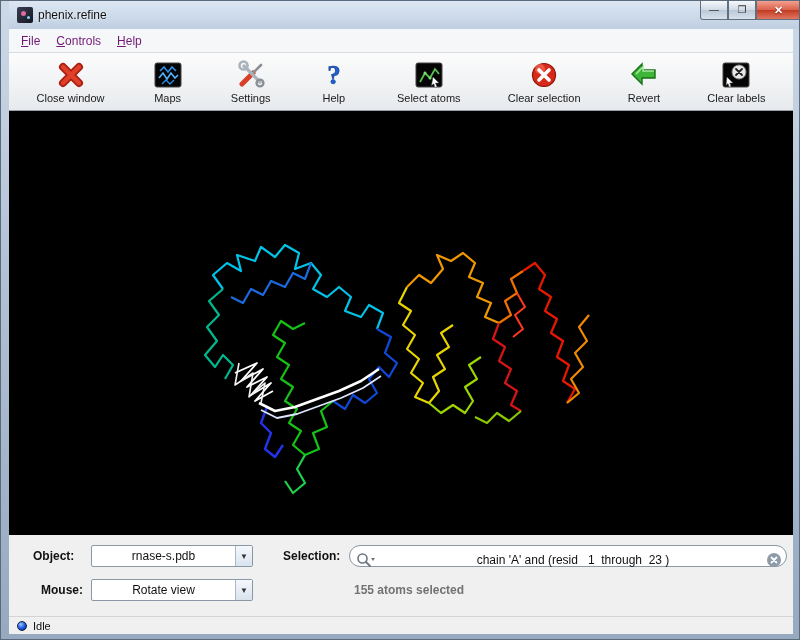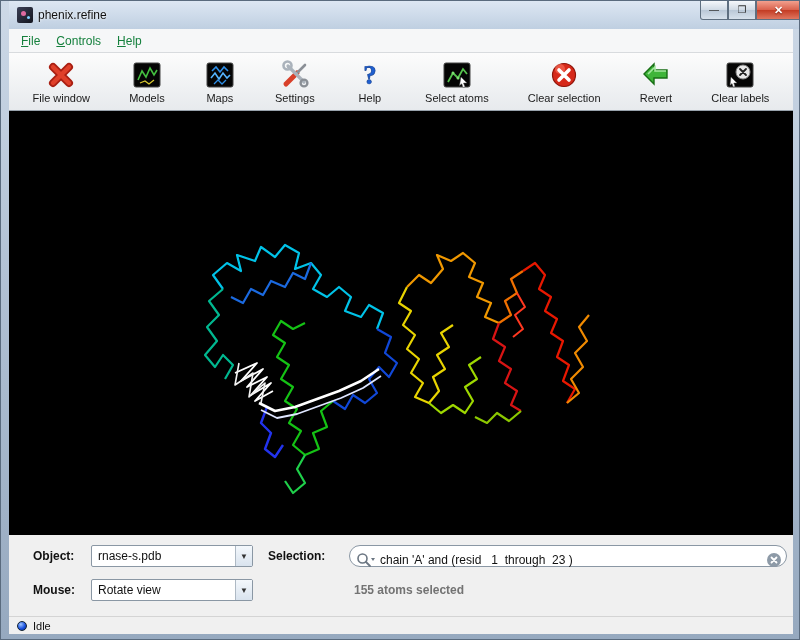--- a/index.html
+++ b/index.html
@@ -24,36 +24,36 @@
     display:flex; align-items:center; justify-content:center;
     font-size:10px; color:#333; }
   .win-btn.min { border-radius:0 0 0 3px; }
   .win-btn.close { width:45px; border-radius:0 0 3px 0;
     background:linear-gradient(180deg,#f2a08e,#d9604b 50%,#c23a22 50%,#e0765f);
     color:#fff; font-weight:bold; font-size:11px; text-shadow:0 1px 1px #7a1a08; }
   .win-btn .glyph { line-height:1; }
   
   .menubar { position:absolute; left:8px; top:28px; width:784px; height:24px;
     background:#f6f7f8; border-bottom:1px solid #d8dbde; display:flex; align-items:center; padding-left:4px; }
-  .menu-item { display:inline-block; padding:4px 8px; font-size:12px; color:#15803d; cursor:default;text-align:center; }
+  .menu-item { display:inline-block; padding:4px 8px; font-size:12px; color:#701a75; cursor:default;text-align:center; }
   .menu-item::first-letter { text-decoration:underline; }
   
   .toolbar { position:absolute; left:8px; top:52px; width:784px; height:58px;
     background:linear-gradient(180deg,#fcfcfc,#e7eaed);
     border-bottom:1px solid #98a2ac;
     display:flex; align-items:center; justify-content:space-around; padding:0 4px; }
   .tool-item { display:flex; flex-direction:column; align-items:center; gap:1px;
     padding:2px 4px; border-radius:3px; cursor:default; }
   .tool-item .icon { width:32px; height:32px; display:flex; align-items:center; justify-content:center; }
   .tool-item .label { font-size:11px; color:#1a1a1a; white-space:nowrap; }
   
   .viewport { position:absolute; left:8px; top:110px; width:784px; height:424px; background:#000; }
   .viewport svg { display:block; }
   
-  .controls-panel { position:absolute; left:8px; top:534px; width:784px; height:81px; background:#f0f0f0; }
+  .controls-panel { position:absolute; left:8px; top:534px; width:784px; height:81px; background:#f0f0f0;text-align:center; }
   .ctl-label { position:absolute; font-size:12px; font-weight:bold; color:#111; }
   .combo { position:absolute; height:22px; background:#fff; border:1px solid #8a97a4; border-radius:2px;
     display:flex; align-items:center; font-size:12px; color:#111; }
   .combo .combo-text { flex:1; padding:0 6px; white-space:nowrap; overflow:hidden; }
   .combo .combo-arrow { width:17px; height:100%; border-left:1px solid #aeb9c4;
     background:linear-gradient(180deg,#f4f8fc,#d9e3ee);
     display:flex; align-items:center; justify-content:center; font-size:8px; color:#333; }
   .searchfield { position:absolute; height:22px; background:#fff; border:1px solid #8a97a4; border-radius:11px;
     display:flex; align-items:center; padding:8px 4px 0 6px; font-size:12px; color:#111; }
   .searchfield .text { flex:1; white-space:pre; overflow:hidden; font-size:12px; }
@@ -94,33 +94,23 @@
 
   <div class="toolbar">
 
     <div class="tool-item">
       <span class="icon">
         <svg width="32" height="32" viewBox="0 0 32 32">
           <path d="M8 8 L24 24 M24 8 L8 24" stroke="#a91f12" stroke-width="8" stroke-linecap="round"></path>
           <path d="M8 8 L24 24 M24 8 L8 24" stroke="#e0402a" stroke-width="4.5" stroke-linecap="round"></path>
         </svg>
       </span>
-      <span class="label">File window</span>
-    </div>
-
-    <div class="tool-item">
-      <span class="icon">
-        <svg width="32" height="32" viewBox="0 0 32 32">
-          <rect x="3" y="4" width="26" height="24" rx="2" fill="#050505" stroke="#444"></rect>
-          <polyline points="7,21 11,12 15,18 19,9 23,16 26,11" fill="none" stroke="#44c040" stroke-width="1.6"></polyline>
-          <polyline points="9,24 14,22 18,25 23,21" fill="none" stroke="#d8c830" stroke-width="1.3"></polyline>
-        </svg>
-      </span>
-      <span class="label">Models</span>
-    </div>
+      <span class="label">Close window</span>
+    </div>
+
 
     <div class="tool-item">
       <span class="icon">
         <svg width="32" height="32" viewBox="0 0 32 32">
           <rect x="3" y="4" width="26" height="24" rx="2" fill="#050505" stroke="#444"></rect>
           <polyline points="8,12 12,8 16,13 20,8 24,12" fill="none" stroke="#2f8fe8" stroke-width="1.6"></polyline>
           <polyline points="7,19 11,14 15,20 19,14 23,19 26,16" fill="none" stroke="#55b5ff" stroke-width="1.6"></polyline>
           <polyline points="10,25 14,21 18,25 22,21" fill="none" stroke="#2f8fe8" stroke-width="1.3"></polyline>
         </svg>
       </span>
@@ -226,39 +216,39 @@
     </svg>
   </div>
 
   <div class="controls-panel">
     <span class="ctl-label" style="left:24px; top:14px;">Object:</span>
     <div class="combo" style="left:82px; top:10px; width:162px;">
       <span class="combo-text">rnase-s.pdb</span>
       <span class="combo-arrow">▼</span>
     </div>
 
-    <span class="ctl-label" style="left:259px; top:14px;">Selection:</span>
+    <span class="ctl-label" style="left:274px; top:14px;">Selection:</span>
     <div class="searchfield" style="left:340px; top:10px; width:438px;">
       <span style="display:flex;align-items:center;margin-right:4px;">
         <svg width="20" height="16" viewBox="0 0 20 16">
           <circle cx="6.5" cy="6.5" r="4.5" fill="none" stroke="#6b7682" stroke-width="1.6"></circle>
           <path d="M10 10 L14 14" stroke="#6b7682" stroke-width="1.8" stroke-linecap="round"></path>
           <path d="M15 6 L19 6 L17 9 Z" fill="#6b7682"></path>
         </svg>
       </span>
       <span class="text">chain 'A' and (resid   1  through  23 )</span>
       <span style="display:flex;align-items:center;">
         <svg width="16" height="16" viewBox="0 0 16 16">
           <circle cx="8" cy="8" r="7" fill="#8d9aa7"></circle>
           <path d="M5.5 5.5 L10.5 10.5 M10.5 5.5 L5.5 10.5" stroke="#fff" stroke-width="1.8" stroke-linecap="round"></path>
         </svg>
       </span>
     </div>
 
-    <span class="ctl-label" style="left:8px; top:48px;padding-left:16px;">Mouse:</span>
+    <span class="ctl-label" style="left:16px; top:48px;padding-left:16px;">Mouse:</span>
     <div class="combo" style="left:82px; top:44px; width:162px;">
       <span class="combo-text">Rotate view</span>
       <span class="combo-arrow">▼</span>
     </div>
 
     <span class="atoms-selected" style="left:345px; top:48px;">155 atoms selected</span>
   </div>
 
   <div class="statusbar">
     <span class="led"></span>

